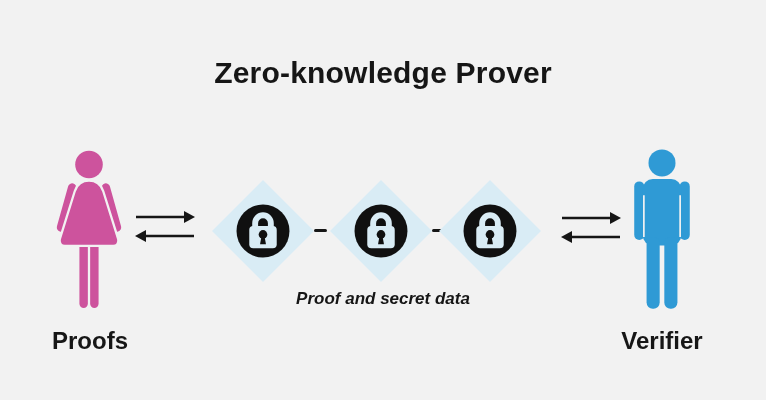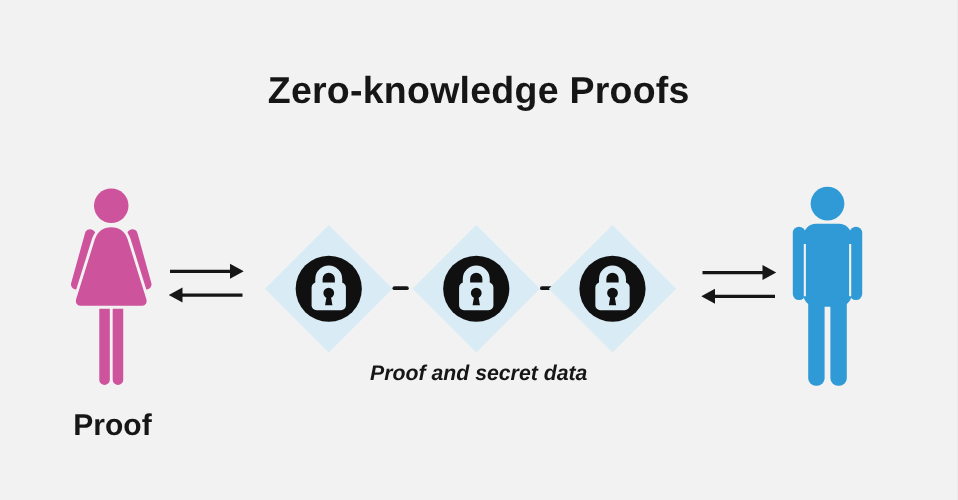--- a/index.html
+++ b/index.html
@@ -46,31 +46,31 @@
   .arrows-left{left:135px;top:207px;}
   .arrows-right{left:561px;top:208px;}
   .al{stroke:var(--ink);stroke-width:2.6;}
   .ah{fill:var(--ink);}
 </style>
 </head>
 <body>
 
 <div class="stage">
 
-  <div class="title">Zero-knowledge Proofs</div>
+  <div class="title">Zero-knowledge Prover</div>
 
   <svg class="actor-icon prover-icon" viewBox="0 0 100 210" aria-hidden="true">
     <circle class="f-p" cx="50" cy="19" r="18"></circle>
     <path class="s-p" d="M28 49 L13.5 101"></path>
     <path class="s-p" d="M72 49 L86.5 101"></path>
     <rect class="f-p" x="37.5" y="116" width="11" height="90" rx="5.5"></rect>
     <rect class="f-p" x="51.5" y="116" width="11" height="90" rx="5.5"></rect>
     <path class="f-p dress" d="M50 40 C41 40 34.5 45 31.5 53.5 L12 116 C10.5 121 13.5 125 18.5 125 L81.5 125 C86.5 125 89.5 121 88 116 L68.5 53.5 C65.5 45 59 40 50 40 Z"></path>
   </svg>
-  <div class="actor-label prover-label">Proof</div>
+  <div class="actor-label prover-label">Proofs</div>
 
   <svg class="arrows arrows-left" viewBox="0 0 60 36" aria-hidden="true">
     <line class="al" x1="1" y1="10" x2="51" y2="10"></line>
     <polygon class="ah" points="49,4 60,10 49,16"></polygon>
     <line class="al" x1="9" y1="29" x2="59" y2="29"></line>
     <polygon class="ah" points="11,23 0,29 11,35"></polygon>
   </svg>
 
   <svg class="lock-node node-1" viewBox="0 0 104 104" aria-hidden="true">
     <polygon class="f-n" points="52,0 104,52 52,104 0,52"></polygon>
@@ -111,14 +111,15 @@
   <svg class="actor-icon verifier-icon" viewBox="0 0 90 210" aria-hidden="true">
     <circle class="f-v" cx="45" cy="18" r="17.5"></circle>
     <rect class="f-v" x="9" y="42" width="13" height="76" rx="6.5"></rect>
     <rect class="f-v" x="68" y="42" width="13" height="76" rx="6.5"></rect>
     <rect class="f-v" x="20" y="39" width="50" height="86" rx="13"></rect>
     <path class="gap" d="M21.5 60 V114"></path>
     <path class="gap" d="M68.5 60 V114"></path>
     <rect class="f-v" x="25" y="114" width="17" height="93" rx="8"></rect>
     <rect class="f-v" x="48" y="114" width="17" height="93" rx="8"></rect>
   </svg>
+  <div class="actor-label verifier-label">Verifier</div>
 
 </div>
 
 </body></html>

